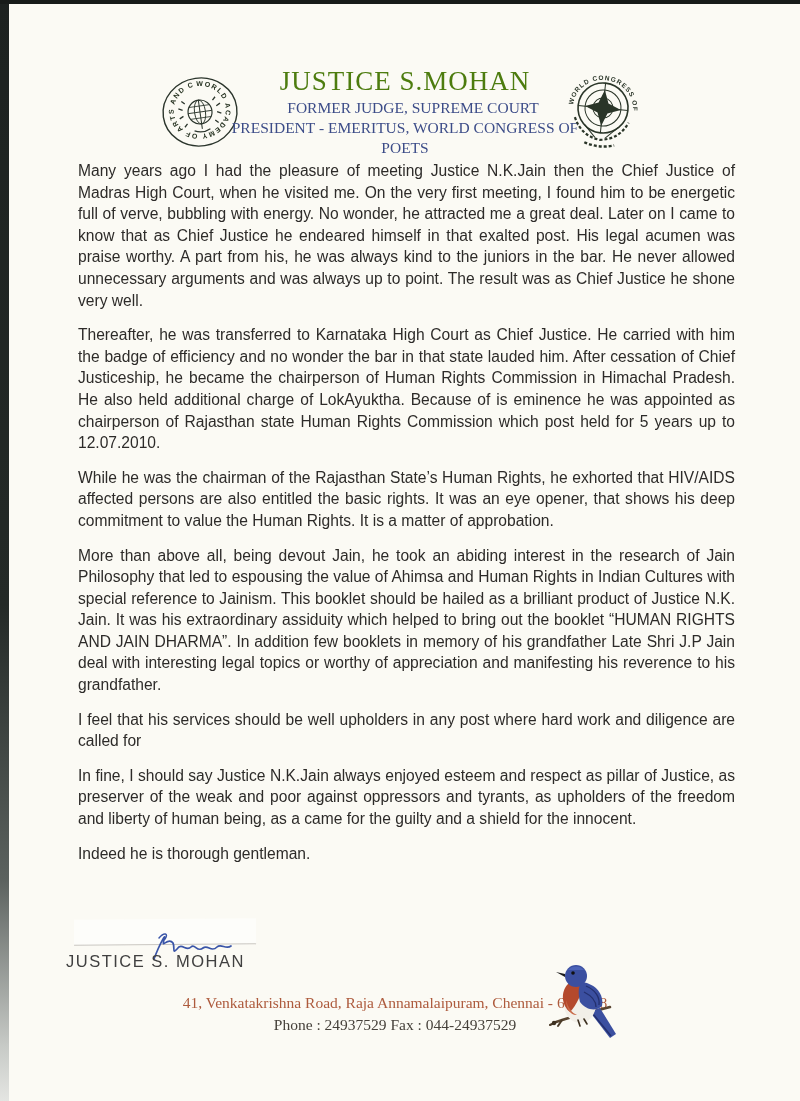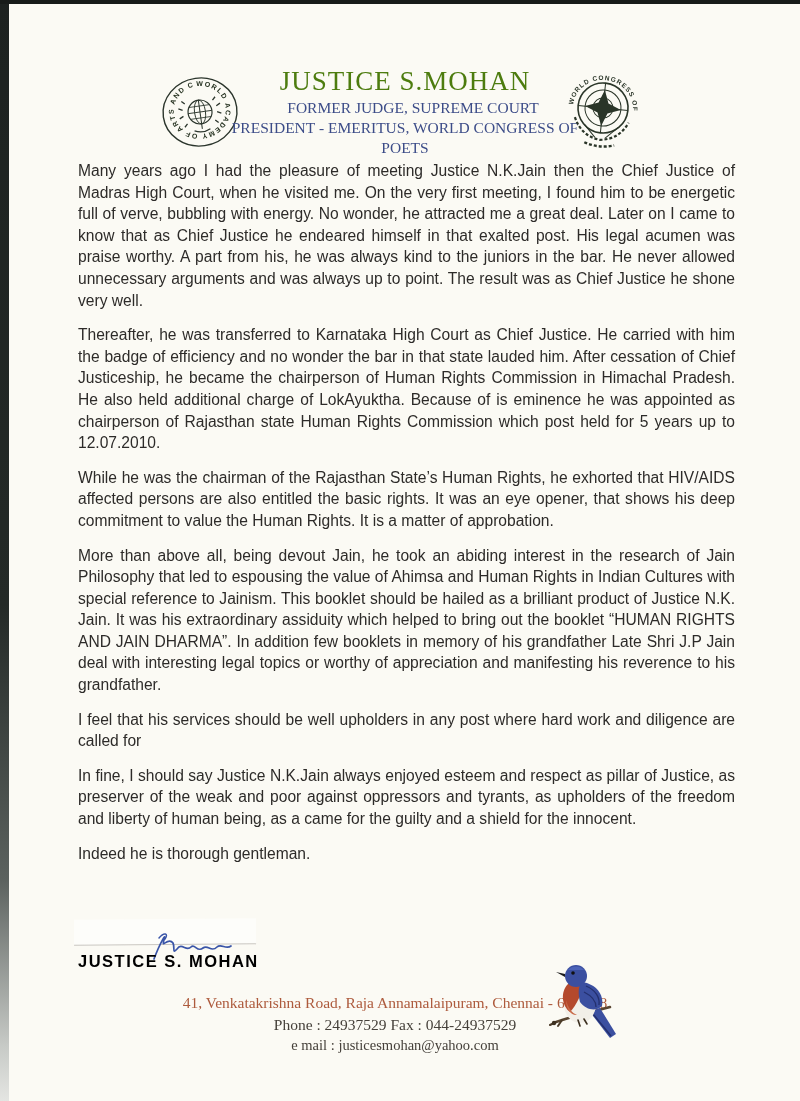--- a/index.html
+++ b/index.html
@@ -24,22 +24,22 @@
   .head-sub2{font-size:15.5px;color:#3c4c88;line-height:20px;text-align:center;}
   
   .letter{position:absolute;left:78px;top:160px;width:657px;
     font-size:15.6px;line-height:21.6px;color:#2d2b29;text-align:justify;}
   .letter p{margin:0 0 13px 0;}
   .letter p:last-child{margin-bottom:4px;}
   
   .whiteout{position:absolute;left:74px;top:919px;width:182px;height:25px;
     background:#fdfdfa;border-bottom:1px solid #c9c6c0;transform:rotate(-0.4deg);}
   .sig-svg{position:absolute;left:138px;top:925px;}
-  .sig-name{position:absolute;left:78px;top:952px;font-size:16.5px;letter-spacing:1.5px;
-    color:#000000;font-weight:700;}
+  .sig-name{position:absolute;left:66px;top:952px;font-size:16.5px;letter-spacing:1.5px;
+    color:#404040;font-weight:400;}
   
   .footer{position:absolute;left:75px;top:992px;width:640px;text-align:center;
     font-family:"Liberation Serif",serif;}
   .addr{font-size:15.5px;color:#ad5a3c;line-height:22px;}
   .phone{font-size:15.5px;color:#45403a;line-height:21px;}
   .email{font-size:14.5px;color:#45403a;line-height:20px;}
   .bird{position:absolute;left:538px;top:960px;}
 </style>
 </head>
 <body>
@@ -116,21 +116,20 @@
   <svg width="100" height="42" viewBox="0 0 100 42">
     <path d="M16,34 C22,18 29,6 26,15 C23,25 30,11 35,18 C37,22 34,30 39,24 C44,17 48,27 53,22 C57,18 59,28 65,23 C70,19 73,28 79,22 C83,18 88,25 93,21" fill="none" stroke="#3a55a8" stroke-width="1.7" stroke-linecap="round"></path>
     <path d="M21,13 C26,7 31,8 27,14" fill="none" stroke="#3a55a8" stroke-width="1.5" stroke-linecap="round"></path>
   </svg>
 </div>
 <div class="sig-name">JUSTICE  S. MOHAN</div>
 
 <div class="footer">
   <div class="addr">41, Venkatakrishna Road, Raja Annamalaipuram, Chennai - 600 028</div>
   <div class="phone">Phone : 24937529   Fax : 044-24937529</div>
-  <div class="email">e mail : justicesmohan@yahoo.com</div>
 </div>
 
 <div class="bird">
   <svg width="108" height="98" viewBox="0 0 108 98">
 
     <path d="M18,62 C35,56 55,52 72,47" stroke="#5a4632" stroke-width="2.5" fill="none" stroke-linecap="round"></path>
     <path d="M18,62 l-6,3 M24,60 l-4,6" stroke="#4a3a28" stroke-width="2" fill="none" stroke-linecap="round"></path>
     <circle cx="16" cy="63" r="2.2" fill="#3c3020"></circle>
 
     <path d="M52,52 L72,78 L78,74 L62,48 Z" fill="#3b4fa0"></path>

